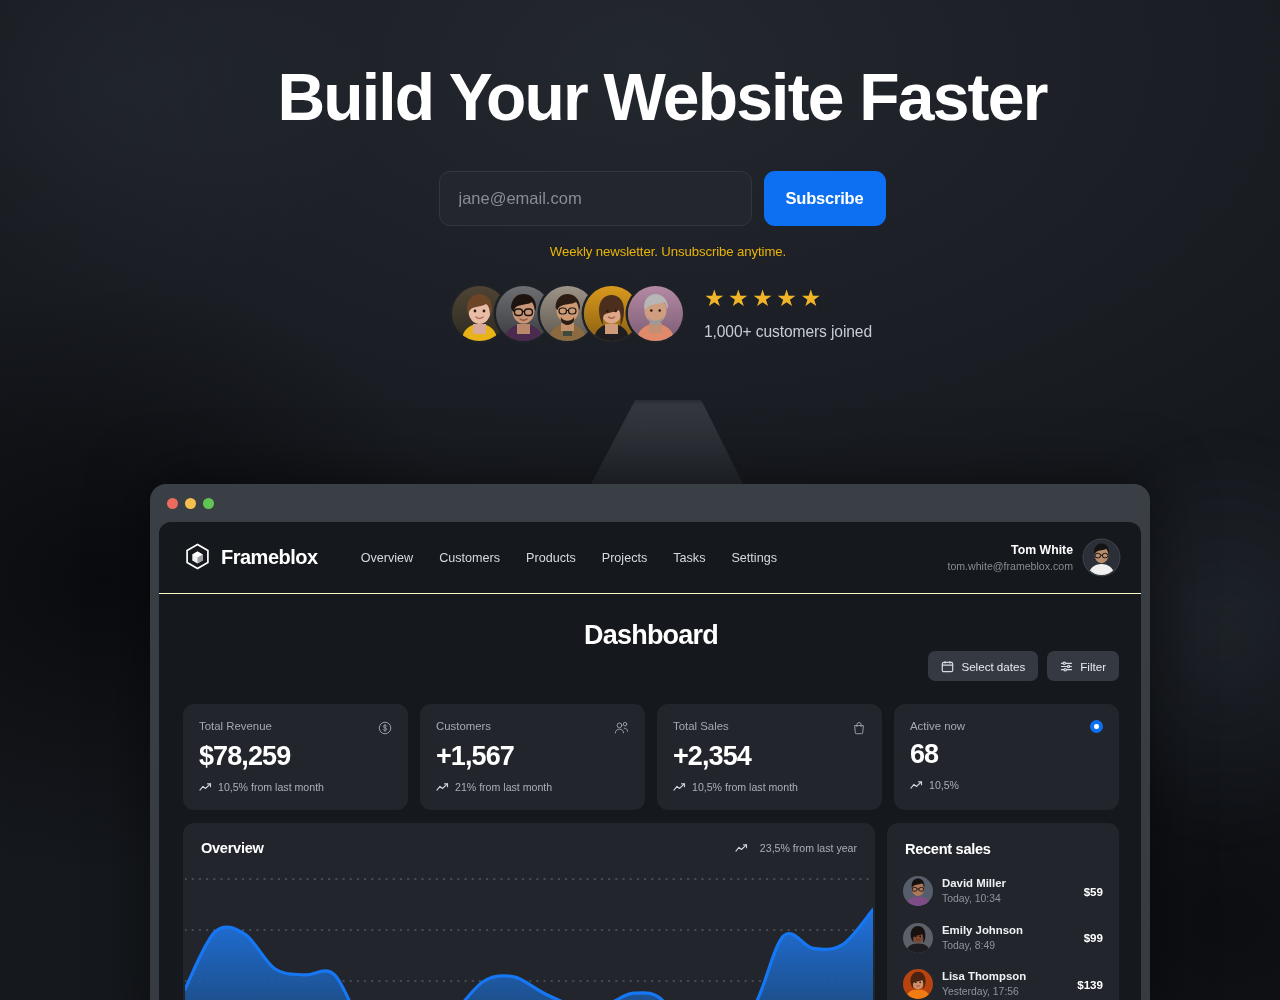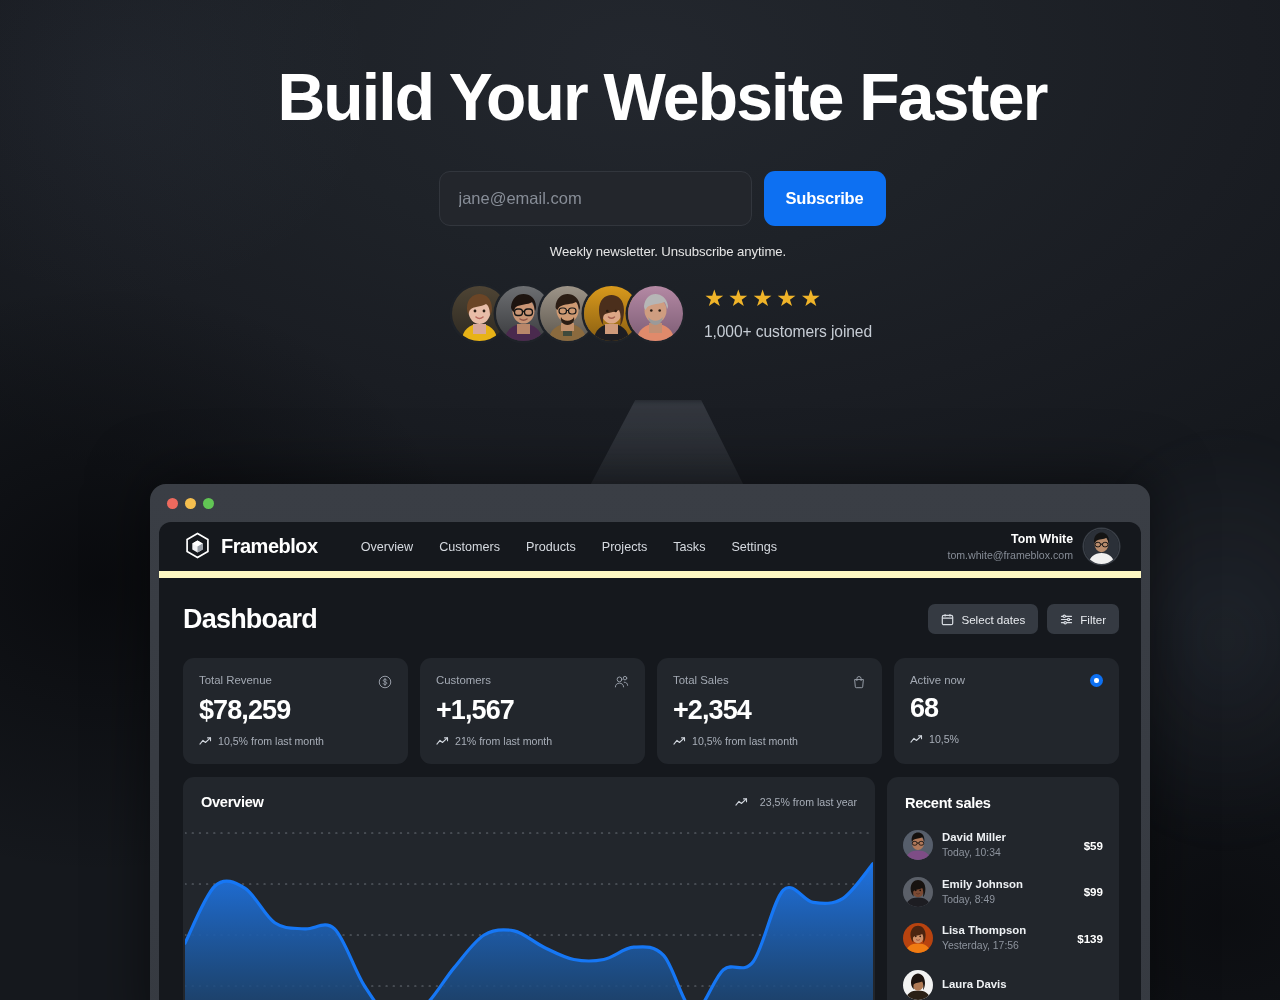--- a/index.html
+++ b/index.html
@@ -94,21 +94,21 @@
     color: #fff;
     font-family: "Liberation Sans", sans-serif;
     font-size: 16.5px;
     font-weight: 700;
     letter-spacing: -0.2px;
     cursor: pointer;
   }
   .newsletter-note {
     margin-top: 18px;
     font-size: 13.2px;
-    color: #e5e5e5;
+    color: #eab308;
     letter-spacing: -0.1px;
     margin-left: 12px;
   }
 
   
   .proof {
     margin-top: 27px;
     display: flex;
     justify-content: center;
     align-items: center;
@@ -182,25 +182,25 @@
   .app {
     position: absolute;
     left: 9px; right: 9px; top: 38px; bottom: 0;
     background: #15181d;
     border-radius: 12px 12px 0 0;
     overflow: hidden;
   }
 
   
   .app-nav {
-    height: 56px;
+    height: 72px;
     display: flex;
     align-items: center;
     padding: 0 22px 0 24px;
-    border-bottom: 7px solid #fef9c3;
+    border-bottom: 1px solid #fef9c3;
   }
   .brand { display: flex; align-items: center; gap: 9px; }
   .brand-name {
     font-size: 20px; font-weight: 700; color: #fff; letter-spacing: -0.5px;
   }
   .nav-links {
     display: flex; align-items: center; gap: 26px;
     margin-left: 43px;
   }
   .nav-link {
@@ -215,22 +215,23 @@
   .user-email { font-size: 10.6px; color: #868c96; }
   .user-avatar {
     width: 35px; height: 35px; border-radius: 50%;
     overflow: hidden; background: #2a2e35; flex: none;
     box-shadow: 0 0 0 1.5px #3b4048;
   }
   .user-avatar svg { display: block; width: 100%; height: 100%; }
 
   
   .dash-head {
-    display: flex; 
+    display: flex; align-items: center;
     padding: 26px 22px 0 24px;
+    flex-direction: column;
   }
   .dash-title {
     font-size: 27px; font-weight: 700; color: #fff; letter-spacing: -0.8px;
   }
   .dash-actions { margin-left: auto; display: flex; gap: 9px; }
   .pill {
     display: flex; align-items: center; gap: 7px;
     height: 30px; padding: 0 13px;
     border-radius: 7px;
     background: #353a42;

